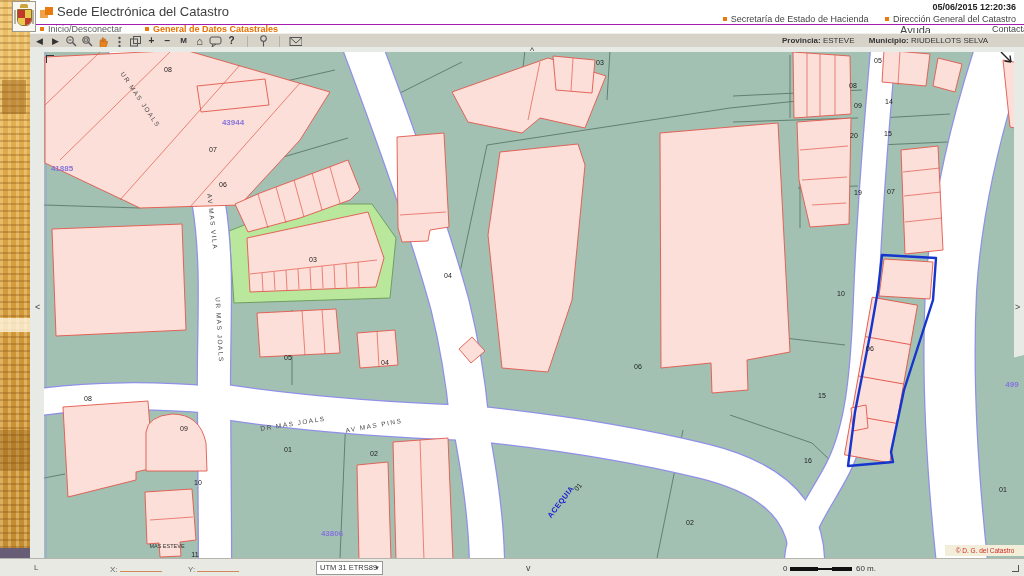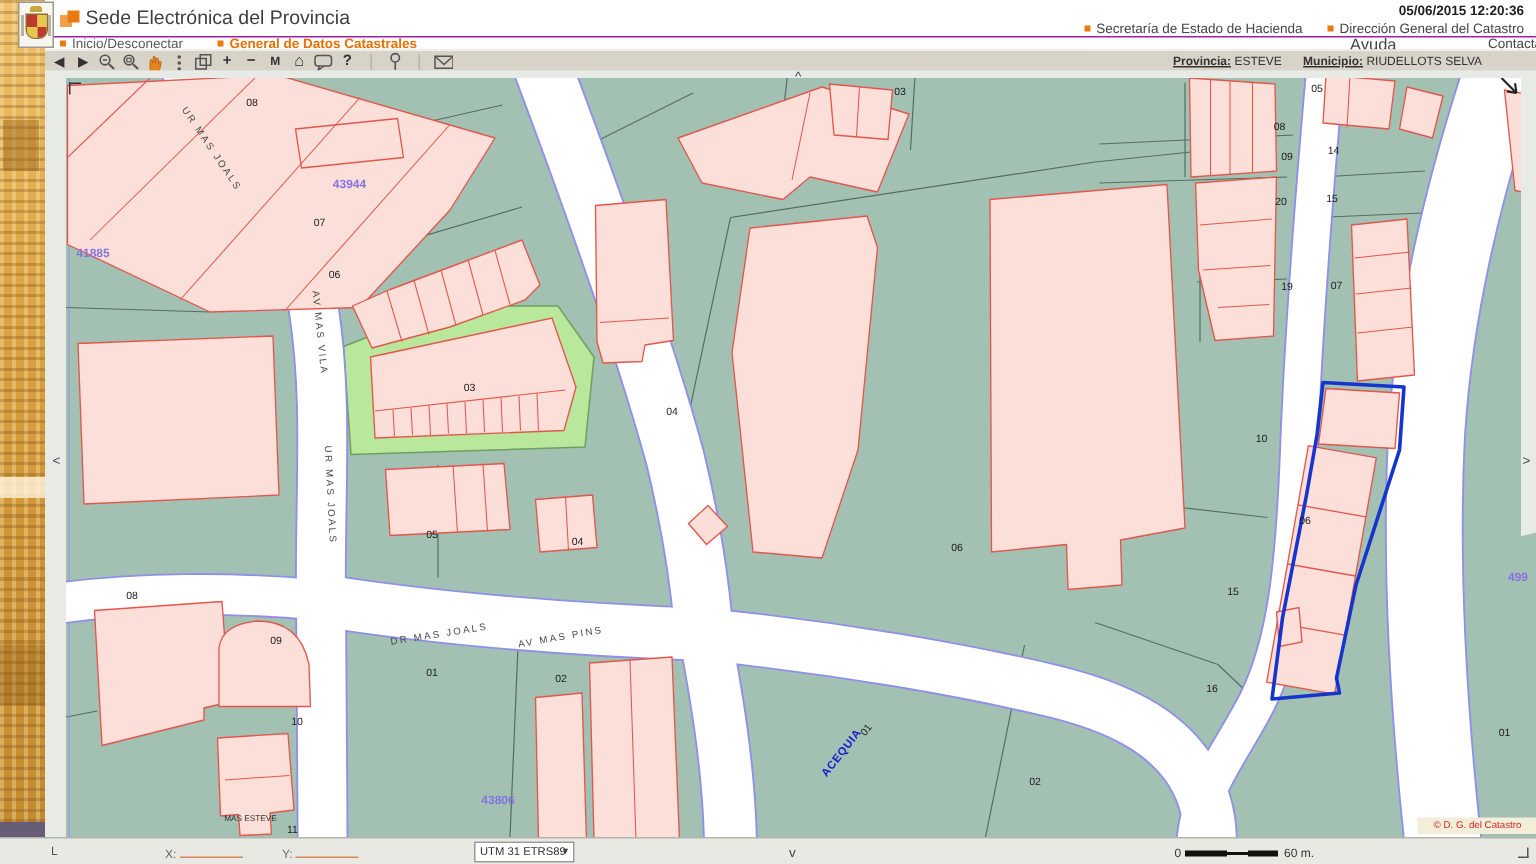--- a/index.html
+++ b/index.html
@@ -45,21 +45,21 @@
   
   .toolbar{position:absolute;left:30px;top:33px;width:994px;height:14px;background:#d7d3c9;
            border-top:1px solid #f2f0ea;border-bottom:1px solid #a9a59a;}
   .tools{position:absolute;left:3px;top:0;height:14px;display:flex;align-items:center;gap:3px;}
   .tool{display:inline-flex;align-items:center;justify-content:center;width:13px;height:13px;
         font-size:9px;color:#333;cursor:pointer;line-height:1;}
   .tool.txt{font-weight:bold;font-size:10px;}
   .tool svg{display:block;}
   .sep{width:1px;height:11px;background:#b5b1a6;margin:0 6px;}
   .provbox{position:absolute;left:752px;top:2px;font-size:8px;color:#333;}
-  .provbox b{font-weight:bold;text-decoration:underline;}
+  .provbox b{font-weight:bold;}
   .provbox span.v{font-weight:normal;color:#333;margin-right:12px;}
 
   
   .map{position:absolute;left:30px;top:47px;width:994px;height:511px;background:#e7eae5;}
   .map svg.basemap{position:absolute;left:0;top:0;}
   #map-labels{position:absolute;left:0;top:0;width:994px;height:511px;pointer-events:none;}
   .mlabel{position:absolute;white-space:nowrap;line-height:1;}
   .mlabel.p{color:#8574dd;font-weight:bold;font-size:8px;}
   .mlabel.n{color:#1c1c1c;font-size:7px;}
   .mlabel.s{color:#4a4a4a;font-size:6.5px;letter-spacing:1.5px;}
@@ -109,21 +109,21 @@
       </div>
     <div class="pl"></div>
       <div class="pr"></div>
   </div>
 
   <div class="header">
     <span class="appicon">
         <span class="s1"></span>
         <span class="s2"></span>
       </span>
-    <span class="title">Sede Electrónica del Provincia</span>
+    <span class="title">Sede Electrónica del Catastro</span>
     <span class="datetime">05/06/2015 12:20:36</span>
     <span class="govlinks">
       <span class="lk"><span class="bullet"></span><span>Secretaría de Estado de Hacienda</span></span>
       <span class="lk"><span class="bullet"></span><span>Dirección General del Catastro</span></span>
     </span>
   </div>
   <div class="menurow">
     <span class="menuitem" style="left:10px;"><span class="bullet"></span><span>Inicio/Desconectar</span></span>
     <span class="menuitem active" style="left:115px;"><span class="bullet"></span><span>General de Datos Catastrales</span></span>
     <span class="mi-ayuda">Ayuda</span>

